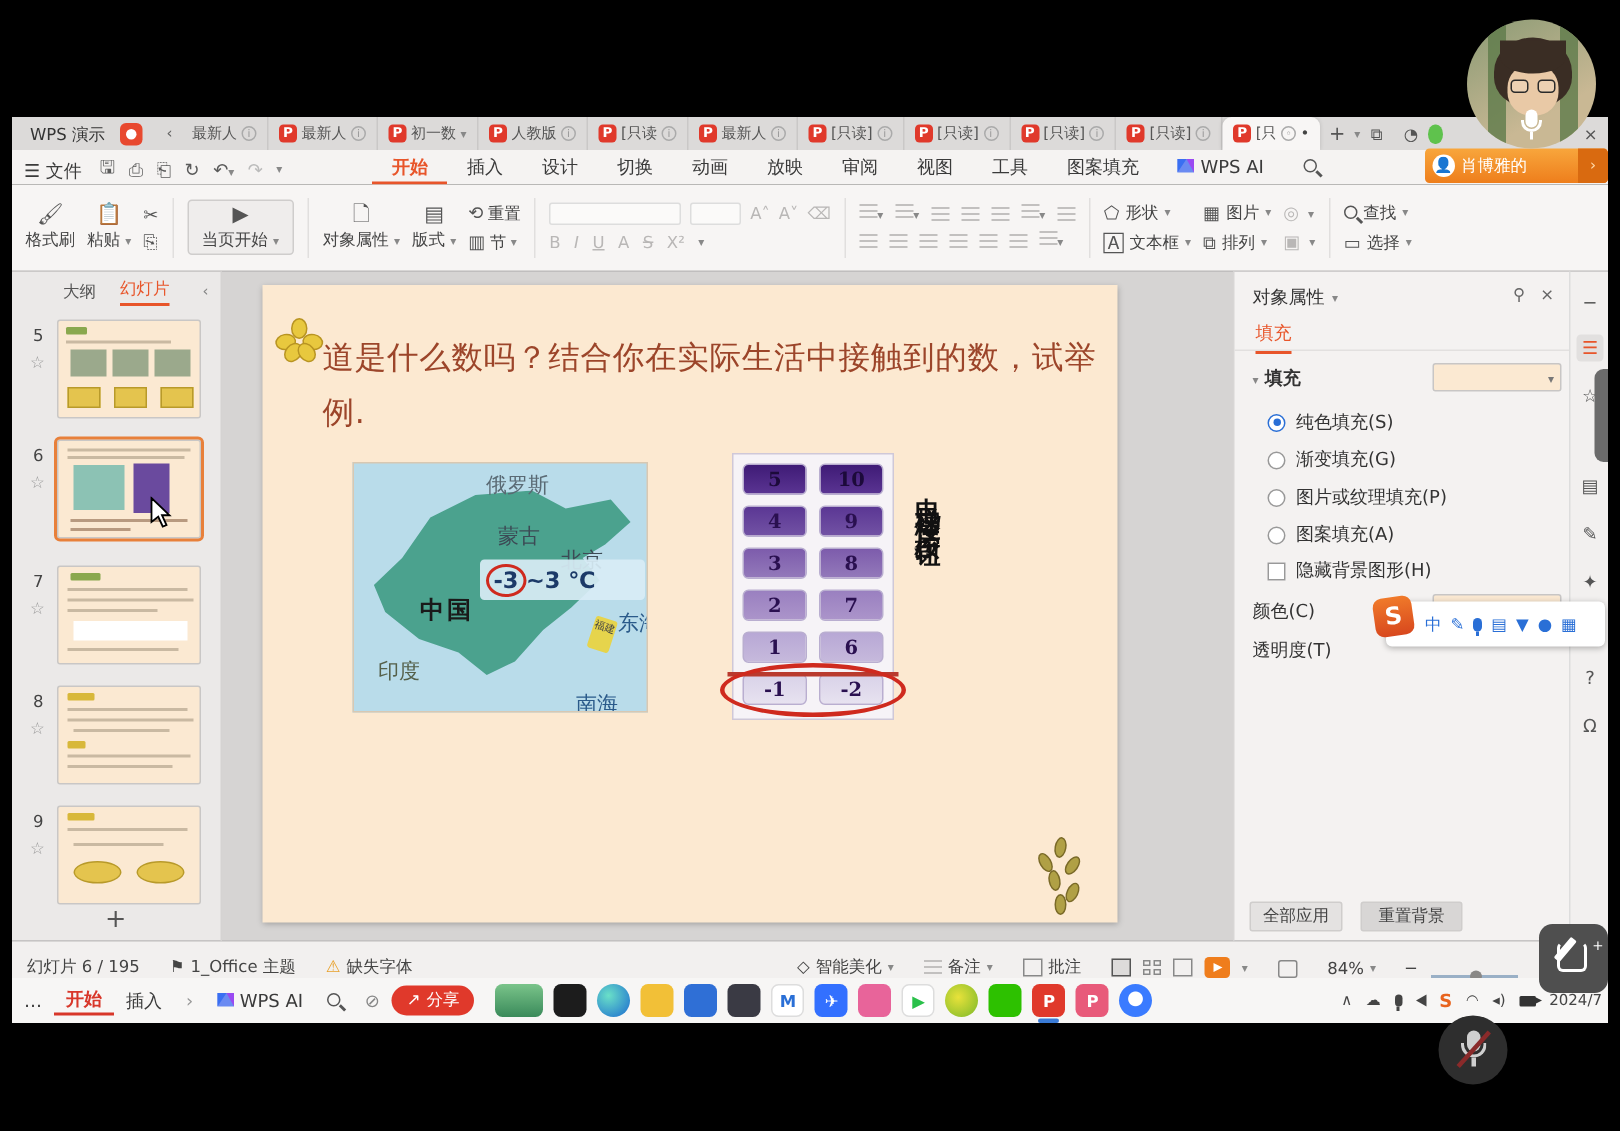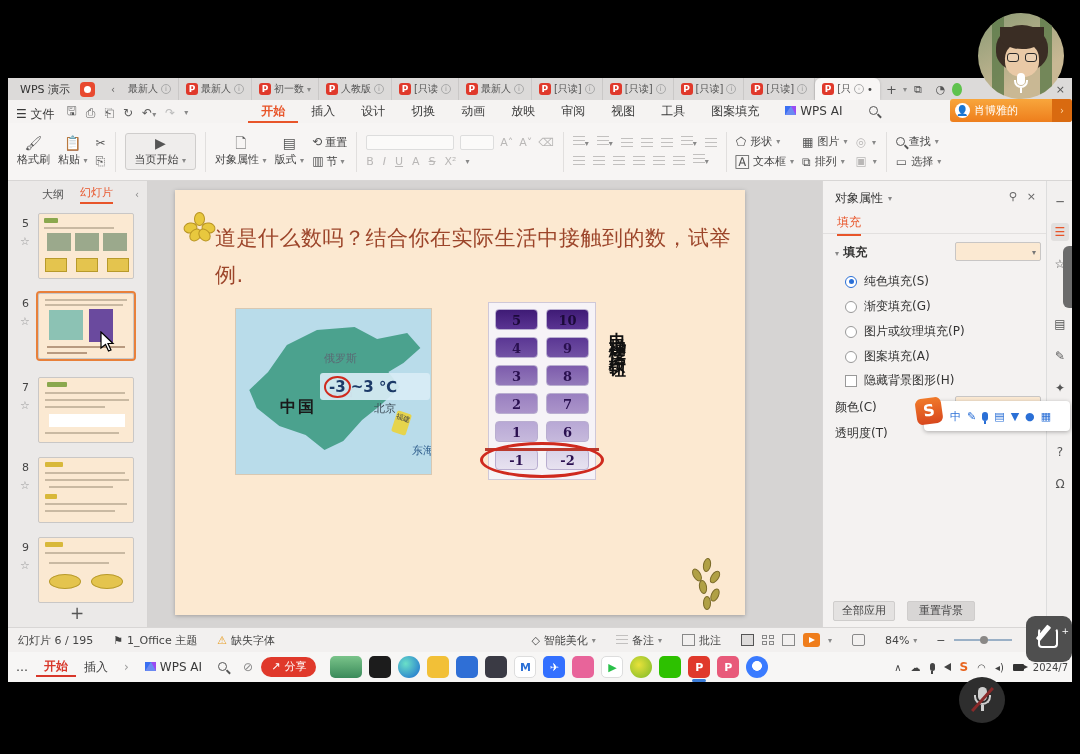--- a/index.html
+++ b/index.html
@@ -73,21 +73,21 @@
 
   
   .canvas { left:148px; top:181px; width:674px; height:446px; background:#d6d4d3; }
   .slide { position:absolute; left:27px; top:9px; width:570px; height:425px; background:#fce9d1; box-shadow:0 1px 4px rgba(0,0,0,.25); }
   .flower { position:absolute; left:10px; top:22px; width:30px; height:30px; }
   .flower i { position:absolute; width:11px; height:14px; background:#e8c83e; border:1px solid #b89422; border-radius:50%; }
   .slide-title { position:absolute; left:40px; top:30px; width:520px; font-size:21px; line-height:37px; color:#9c452a; font-family:"DejaVu Serif","Liberation Serif",serif; letter-spacing:.5px; }
 
   .map { position:absolute; left:60px; top:118px; width:197px; height:167px; background:#b9dcea; border:1px solid #d8c8b2; overflow:hidden; }
   .land { position:absolute; left:2px; top:6px; width:188px; height:150px; background:#4ba28e; clip-path:polygon(16% 38%,26% 20%,42% 10%,62% 8%,74% 16%,90% 12%,97% 22%,88% 32%,80% 38%,86% 48%,76% 60%,66% 70%,56% 84%,46% 90%,36% 80%,22% 74%,10% 62%,6% 50%); filter:drop-shadow(0 0 1px #2f7a68); }
-  .maplabel { position:absolute; font-size:11px; color:#3c4a55; white-space:nowrap;margin-top:36px; }
+  .maplabel { position:absolute; font-size:14px; color:#3c4a55; white-space:nowrap; }
   .sea-label { color:#2a5a8a; }
   .fujian { position:absolute; left:158px; top:103px; width:15px; height:22px; background:#e6d44c; transform:rotate(18deg); border-radius:2px; font-size:7px; color:#444; text-align:center; line-height:9px; padding-top:2px; }
   .temp-band { position:absolute; left:84px; top:64px; width:110px; height:27px; background:rgba(216,236,245,.92); border-radius:3px; }
   .temp-text { position:absolute; left:88px; top:67px; font-size:15px; font-weight:bold; color:#1c3a68; font-family:"DejaVu Serif",serif; white-space:nowrap; }
   .oval { border:2.5px solid #cf2a1e; border-radius:50%; padding:0 3px; display:inline-block; }
   .country { position:absolute; left:44px; top:88px; font-size:16px; font-weight:bold; color:#1a1a1a; letter-spacing:2px; }
 
   .elev { position:absolute; left:313px; top:112px; width:108px; height:178px; background:#f6f3f7; border:1px solid #cfc8d8; padding:6px; display:grid; grid-template-columns:1fr 1fr; grid-auto-rows:21px; gap:7px 8px; }
   .ebtn { border-radius:4px; text-align:center; line-height:21px; font-size:13px; font-weight:bold; color:#2a1050; border:1px solid #b9aed0; font-family:"DejaVu Serif",serif; }
   .er0 { background:linear-gradient(#3f1b76,#5a3492); color:#1c0a3a; }
@@ -129,21 +129,21 @@
   .handle { left:1063px; top:246px; width:9px; height:62px; background:#6b6b6b; border-radius:6px 0 0 6px; z-index:30; }
 
   
   .sogou { left:924px; top:401px; width:146px; height:30px; background:#fff; border-radius:4px; box-shadow:0 1px 4px rgba(0,0,0,.3); display:flex; align-items:center; gap:6px; padding:0 6px 0 26px; z-index:50; }
   .sg-logo { position:absolute; left:-8px; top:-3px; width:26px; height:26px; background:linear-gradient(#f07a2a,#d8481e); border-radius:6px; transform:rotate(-8deg); color:#fff; font-weight:bold; font-size:16px; text-align:center; line-height:26px; }
   .sg-ic { color:#2a6fd6; font-size:11px; }
   .sg-mic { width:6px; height:9px; background:#2a6fd6; border-radius:3px; position:relative; }
   .sg-mic::after { content:""; position:absolute; left:2px; top:9px; width:2px; height:3px; background:#2a6fd6; }
 
   
-  .statusbar { left:8px; top:627px; width:1064px; height:25px; background:#f2f0ef; border-top:1px solid #d8d6d5; display:flex; align-items:center; font-size:11px; color:#444; }
+  .statusbar { left:8px; top:627px; width:1064px; height:25px; background:#f2f0ef; border-top:1px solid #d8d6d5; display:flex; align-items:flex-end; font-size:11px; color:#444; }
   .st-item { display:flex; align-items:center; gap:4px; padding:0 10px; white-space:nowrap; }
   .warn { color:#e8a02a; font-size:11px; }
   .viewbox { width:13px; height:12px; border:1px solid #888; display:inline-block; }
   .viewbox.cur { border-color:#555; background:#dddbda; }
   .sorter { display:inline-grid; grid-template-columns:5px 5px; gap:2px; }
   .sorter i { width:5px; height:4px; border:1px solid #888; }
   .playbtn { width:17px; height:14px; background:#ef7d1c; border-radius:3px; position:relative; }
   .playbtn::after { content:""; position:absolute; left:6px; top:4px; border-left:6px solid #fff; border-top:3.5px solid transparent; border-bottom:3.5px solid transparent; }
   .zoomline { width:58px; height:2px; background:#9ab0c6; position:relative; }
   .zoomline::after { content:""; position:absolute; left:26px; top:-3px; width:8px; height:8px; border-radius:50%; background:#8a8886; }

